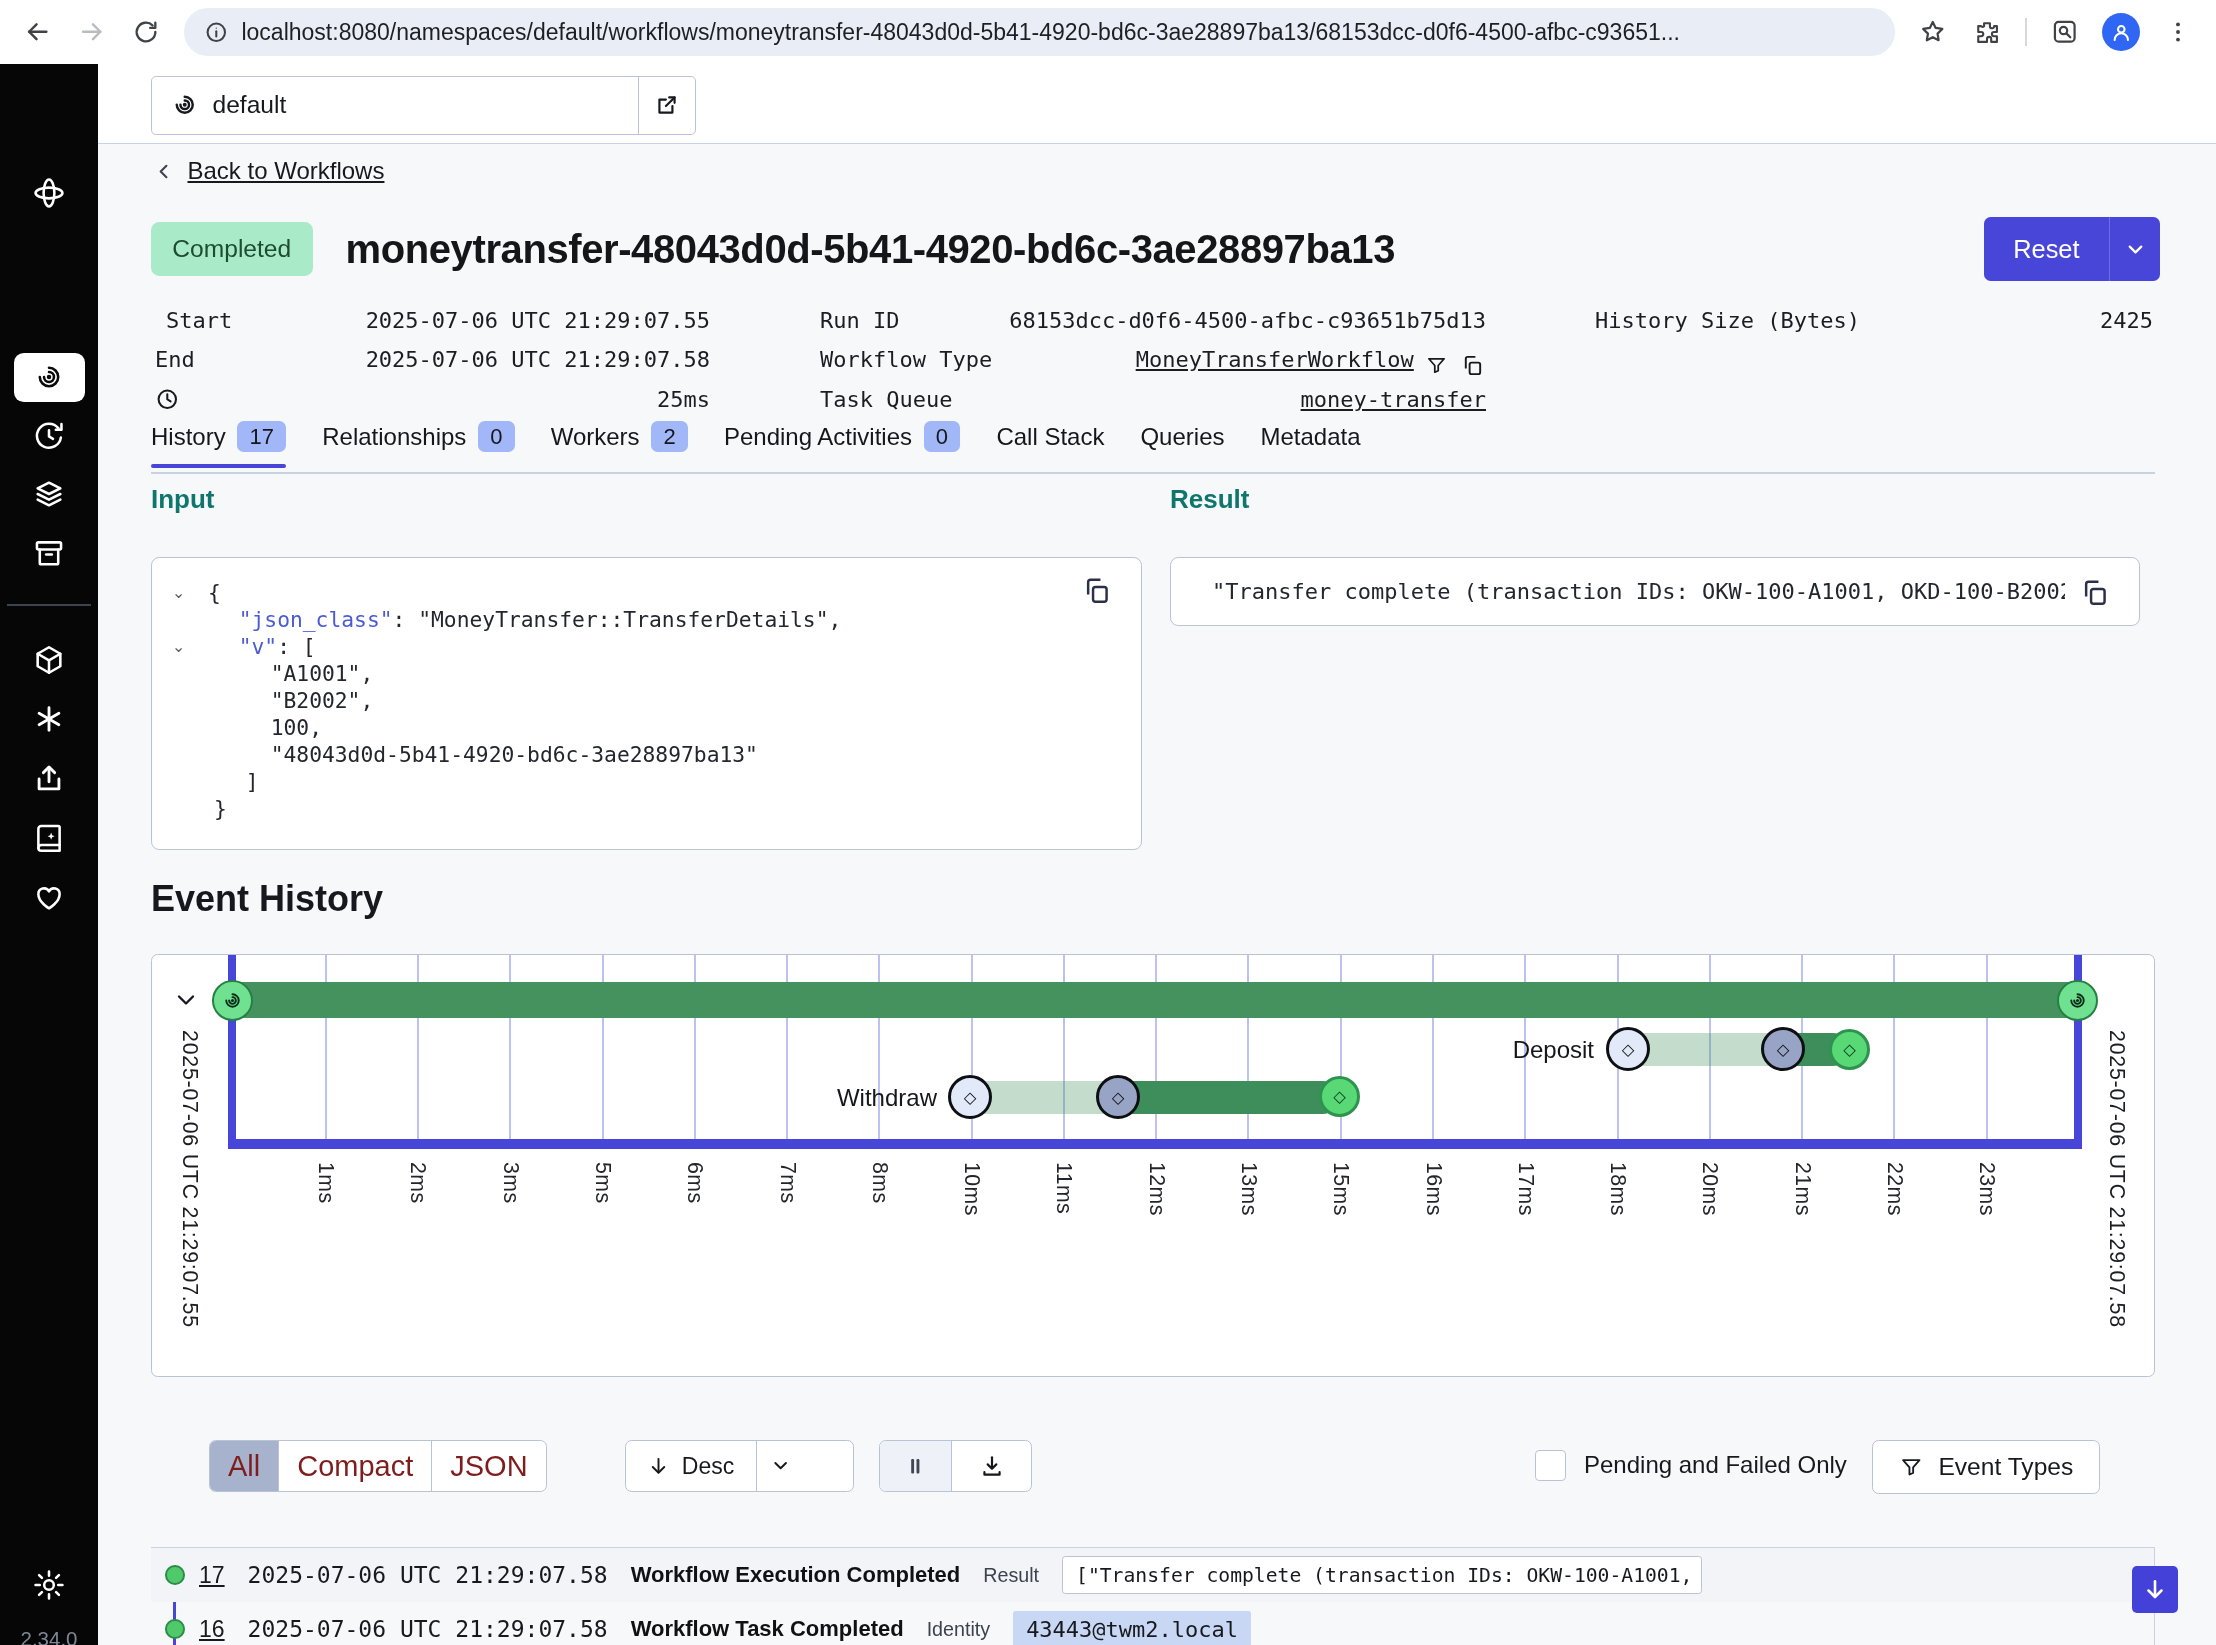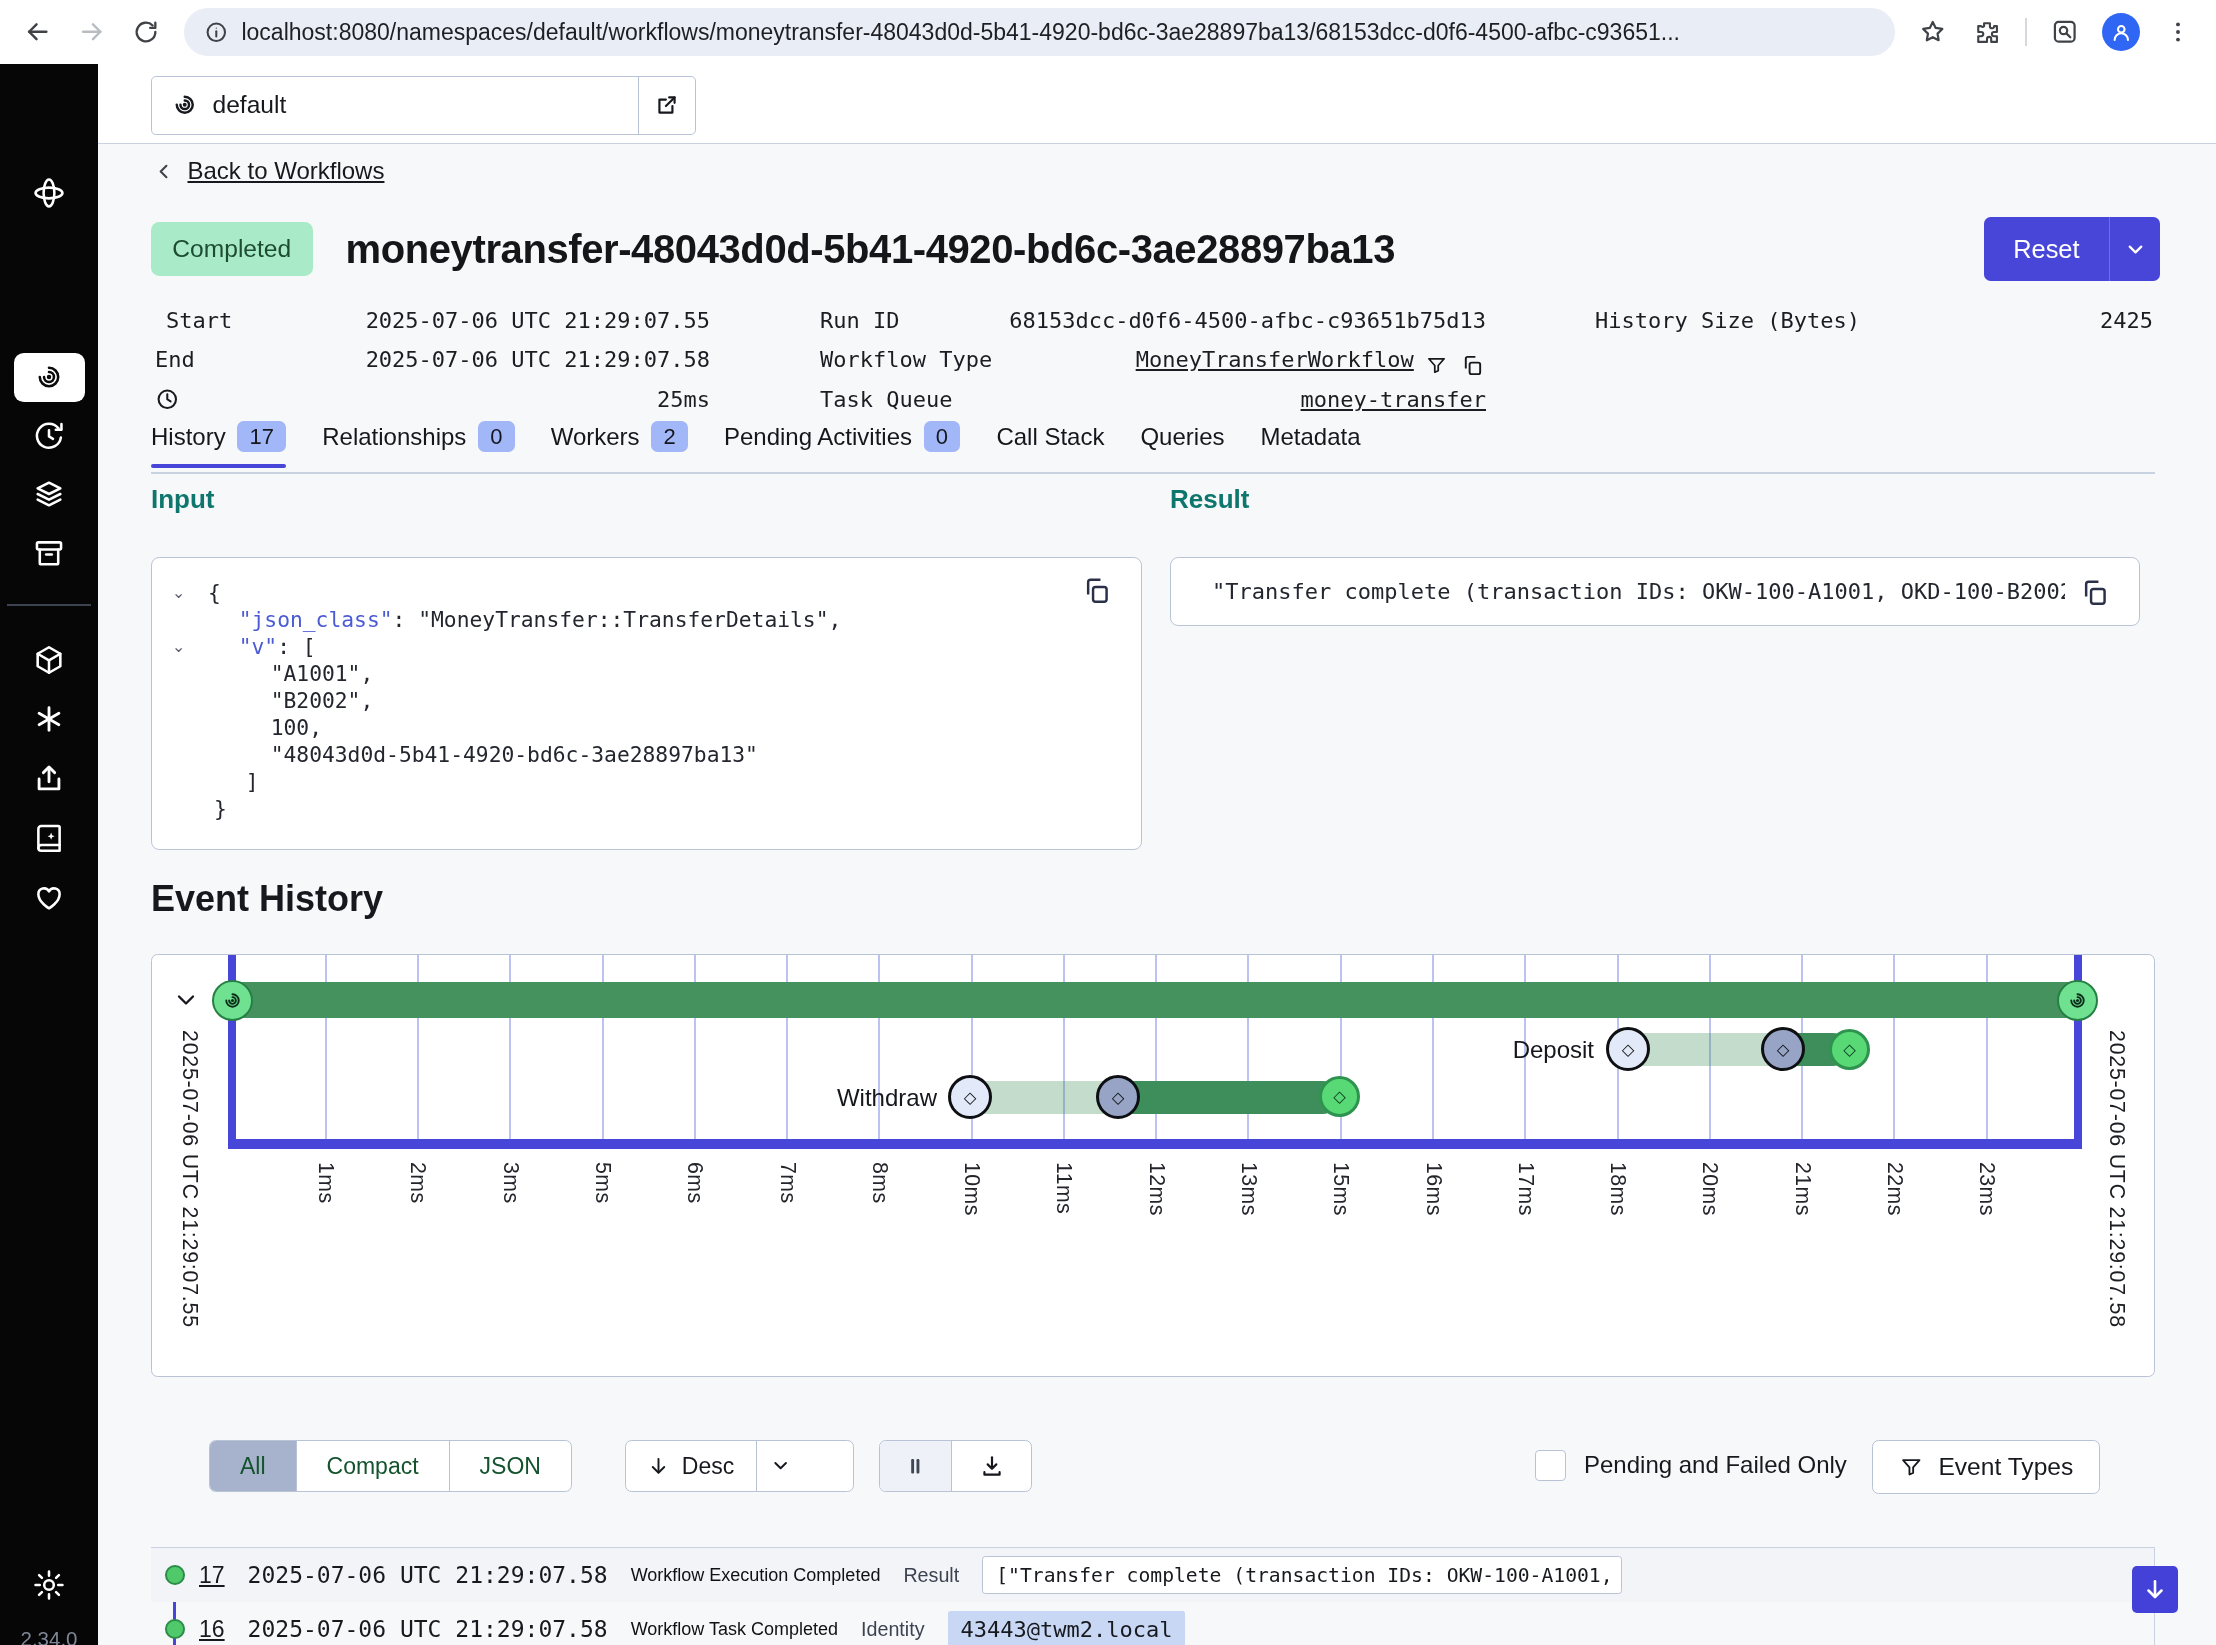--- a/index.html
+++ b/index.html
@@ -114,22 +114,22 @@
   .tl-marker .dia{font-size:16.4px;color:#101114;font-family:"DejaVu Sans",sans-serif}
   .m-start{width:44px;height:44px;background:#e2e9f8;border:3.3px solid #0e0f12}
   .m-mid{width:44px;height:44px;background:#97a4c6;border:3.3px solid #0e0f12}
   .m-end{width:41px;height:41px;background:#58d976;border:3.3px solid #2f9350}
   .tl-tick{position:absolute;top:207px;font-size:21.3px;color:#23252b;letter-spacing:0.4px}
 
   
   #controls{position:absolute;left:0;top:1296px;width:100%;height:54px}
   .ctl-group{position:absolute;height:52px;border:1.6px solid #b9c3d6;border-radius:6.6px;background:#fff;
     display:flex;overflow:hidden}
-  .seg{display:flex;align-items:center;justify-content:center;font-size:23px;color:#14532d;cursor:pointer;
-    border-right:1.6px solid #b9c3d6;padding:0 30px}
+  .seg{display:flex;align-items:center;justify-content:center;font-size:29px;color:#7f1d1d;cursor:pointer;
+    border-right:1.6px solid #b9c3d6;padding:0 18px}
   .seg:last-child{border-right:none}
   .seg.sel{background:#a7b2cc}
   #sort-group{left:527px;width:229px}
   #sort-main{display:flex;align-items:center;gap:11.5px;padding:0 21.3px;font-size:23px;border-right:1.6px solid #b9c3d6;cursor:pointer}
   #sort-main .ic{width:23px;height:23px}
   #sort-caret{width:49px;display:flex;align-items:center;justify-content:center;cursor:pointer}
   #sort-caret svg{width:21.3px;height:21.3px}
   #pd-group{left:781px;width:153px}
   #pause-btn{width:72px;background:#eef1f8;display:flex;align-items:center;justify-content:center;
     border-right:1.6px solid #b9c3d6;color:#3f4654;cursor:pointer}
@@ -146,21 +146,21 @@
   
   #rows-rule{position:absolute;left:53px;top:1403px;width:2004px;height:1.6px;background:#c9d2e0}
   #rows{position:absolute;left:53px;top:1404px;width:2004px;bottom:0;border-right:1.6px solid #c9d2e0;overflow:hidden}
   #rows-rail{position:absolute;left:22px;top:0;bottom:0;width:3.3px;background:#4845d9}
   .ev-row{position:relative;height:54px;display:flex;align-items:center;padding-left:48px;gap:23px}
   .ev-row.alt{background:#f2f4f8}
   .ev-dot{position:absolute;left:14px;top:50%;margin-top:-9.8px;width:19.7px;height:19.7px;border-radius:50%;
     background:#50c96a;border:2.5px solid #2c8c49}
   .ev-id{font-size:23px;text-decoration:underline;color:#17191e;cursor:pointer}
   .ev-time{font-size:23px;color:#17191e}
-  .ev-name{font-size:18px;font-weight:normal;color:#101114}
+  .ev-name{font-size:22px;font-weight:bold;color:#101114}
   .ev-detail-label{font-size:19.7px;color:#3c4250}
   .ev-code{font-size:19.7px;border:1.6px solid #b9c3d6;background:#fff;border-radius:3.3px;padding:6.6px 13px;
     white-space:nowrap;max-width:640px;overflow:hidden}
   .ev-chip{font-size:22px;background:#c8d7f4;padding:5.7px 13px;border-radius:2.5px}
 
   #scroll-btn{position:absolute;left:2132px;top:1566px;width:46px;height:47px;background:#4441d8;border-radius:4.9px;
     color:#fff;display:flex;align-items:center;justify-content:center;cursor:pointer;z-index:5}
   #scroll-btn svg{width:26px;height:26px}
 </style>
 </head>

